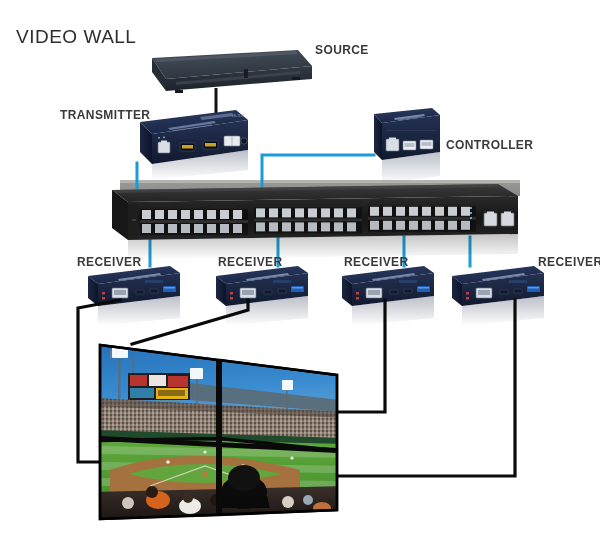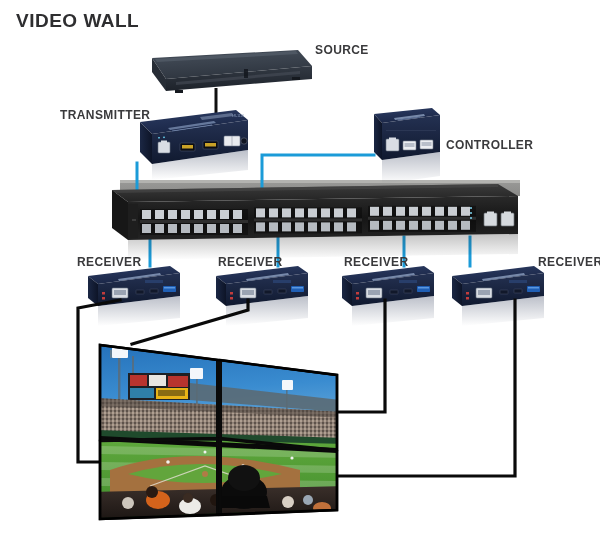--- a/index.html
+++ b/index.html
@@ -21,23 +21,23 @@
   .label{
     position:absolute;
     font-weight:bold;
     color:#3a3a3c;
     letter-spacing:.4px;
     white-space:nowrap;
     font-size:12px;
   }
   #title{
     position:absolute;
-    left:16px; top:10px;
+    left:16px; top:26px;
     font-size:19px;
-    font-weight:bold;
+    font-weight:normal;
     color:#2e2e30;
     letter-spacing:.5px;
     white-space:nowrap;
   }
   #lbl-source{left:315px;  top:43px;}
   #lbl-transmitter{left:60px; top:108px;text-align:center;}
   #lbl-controller{left:446px; top:138px;}
   #lbl-rx1{left:77px;  top:255px;}
   #lbl-rx2{left:218px; top:255px;}
   #lbl-rx3{left:344px; top:255px;}

